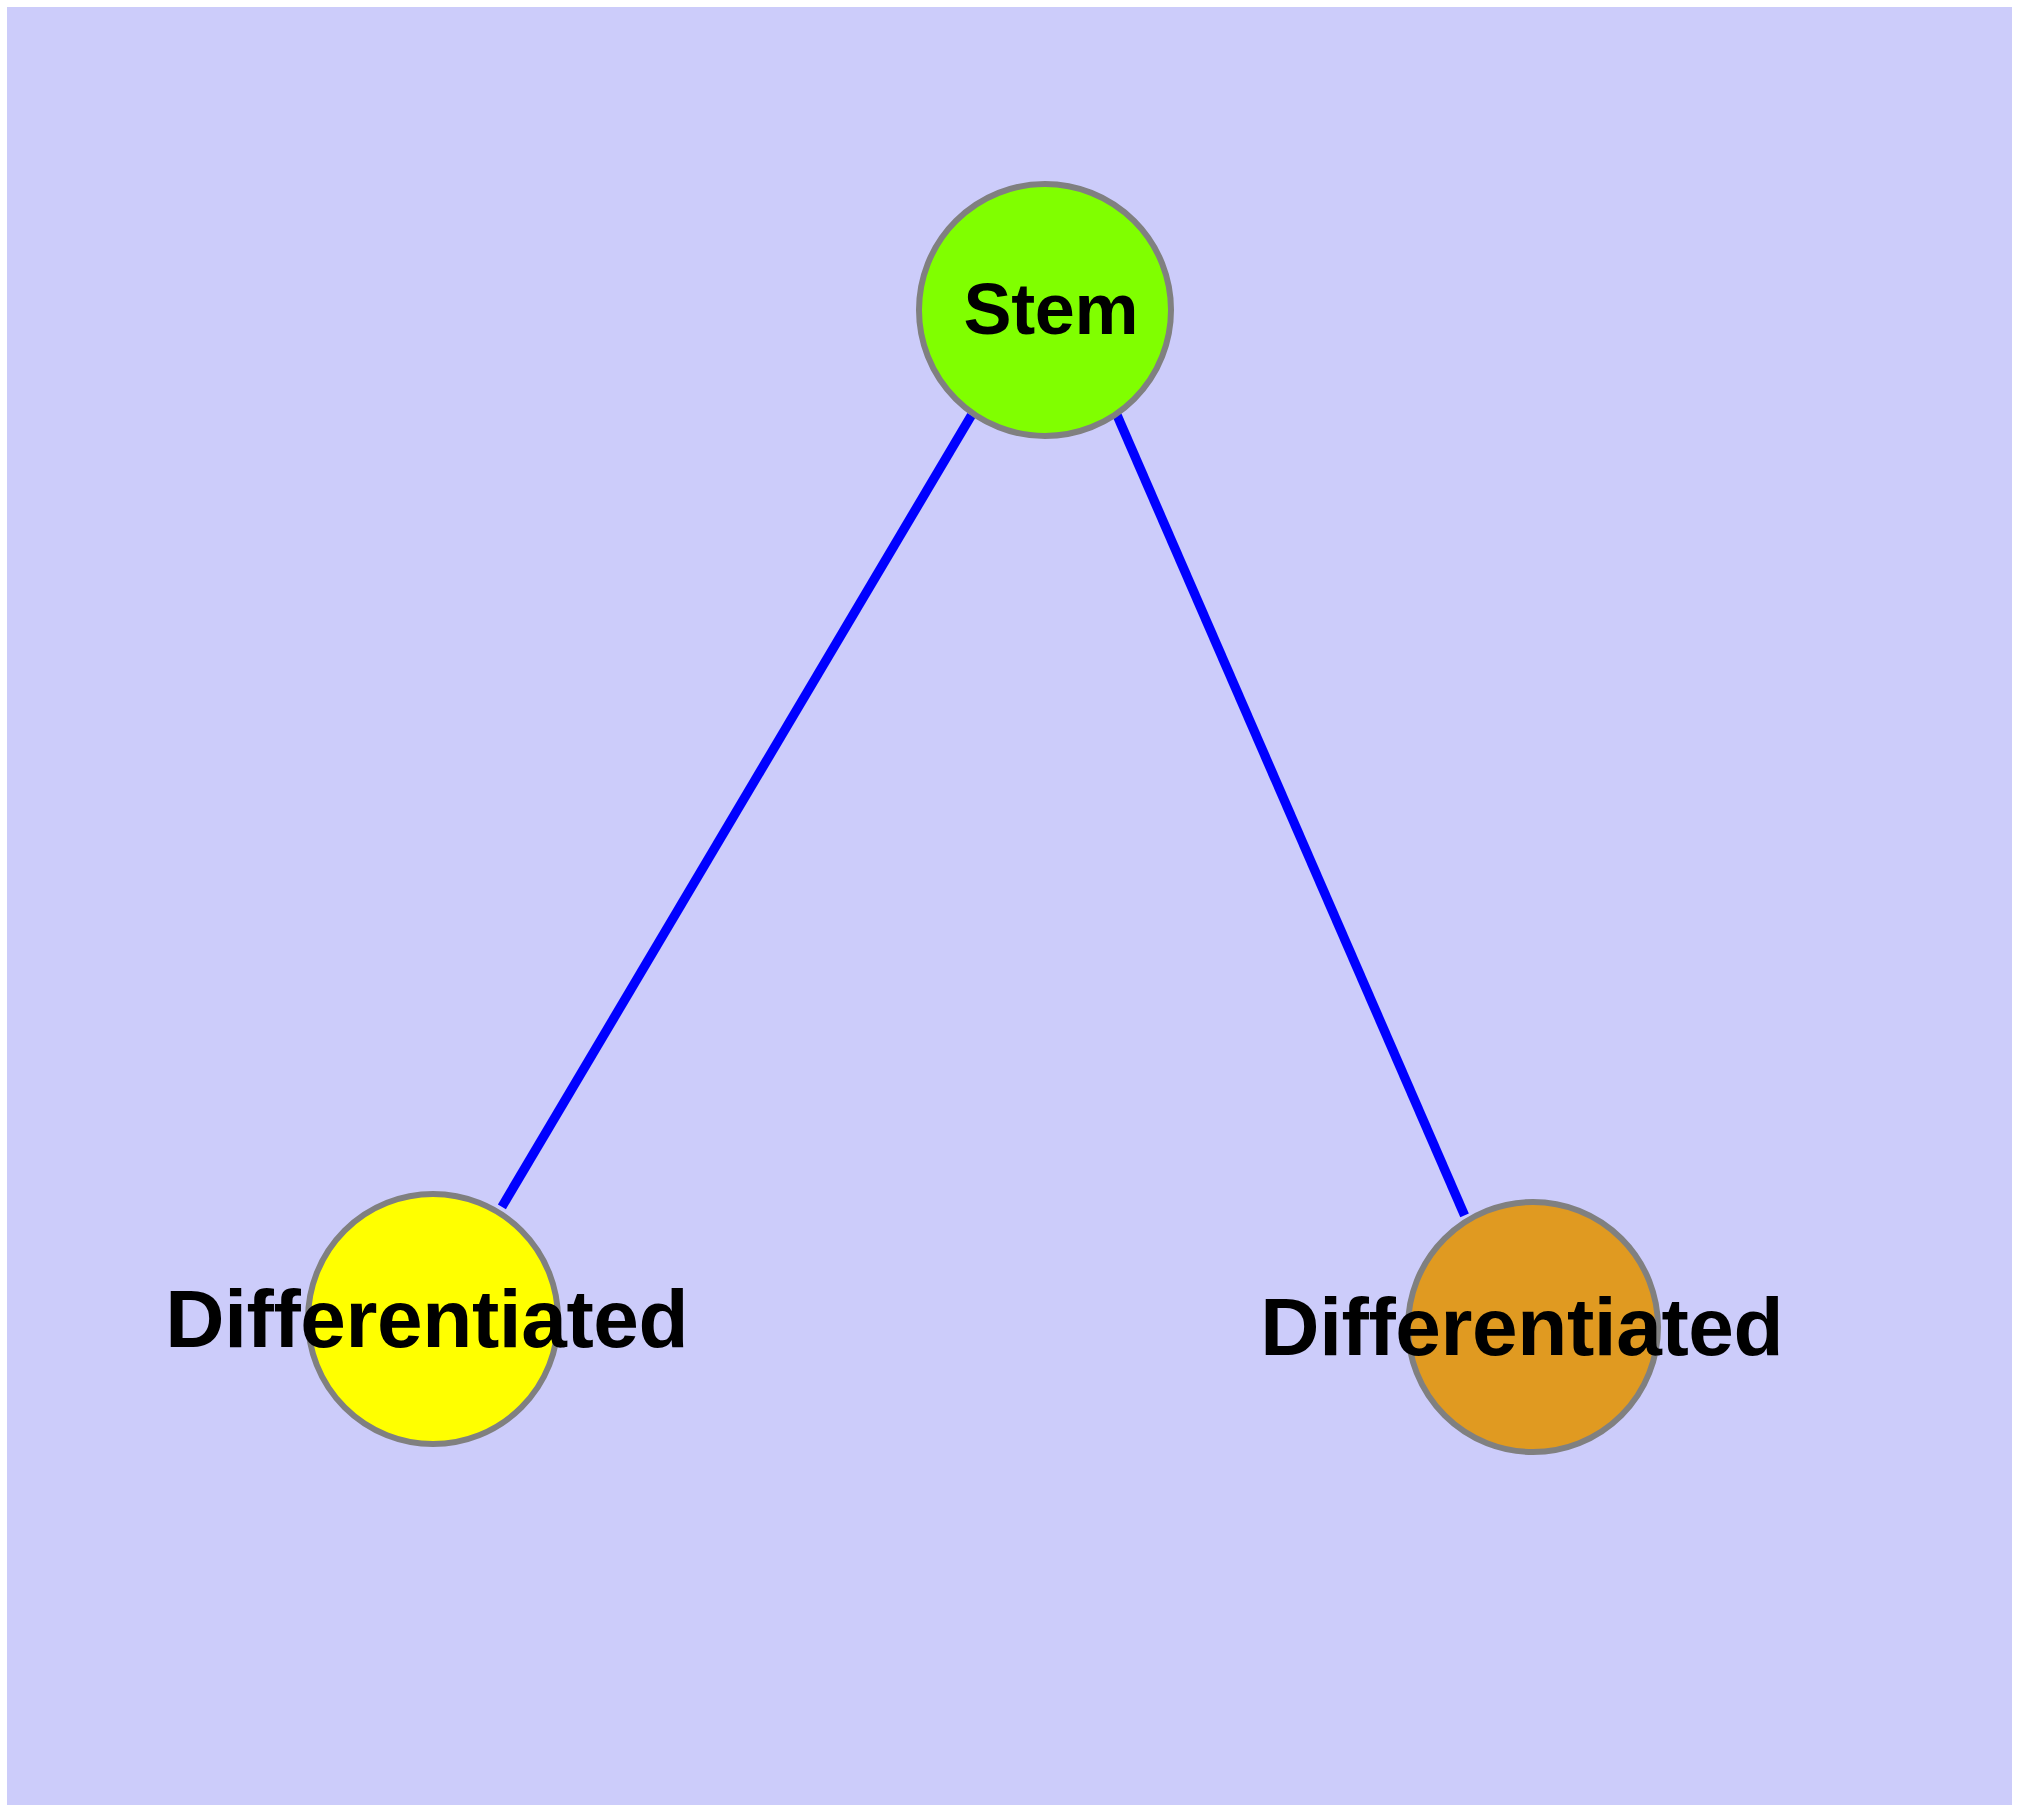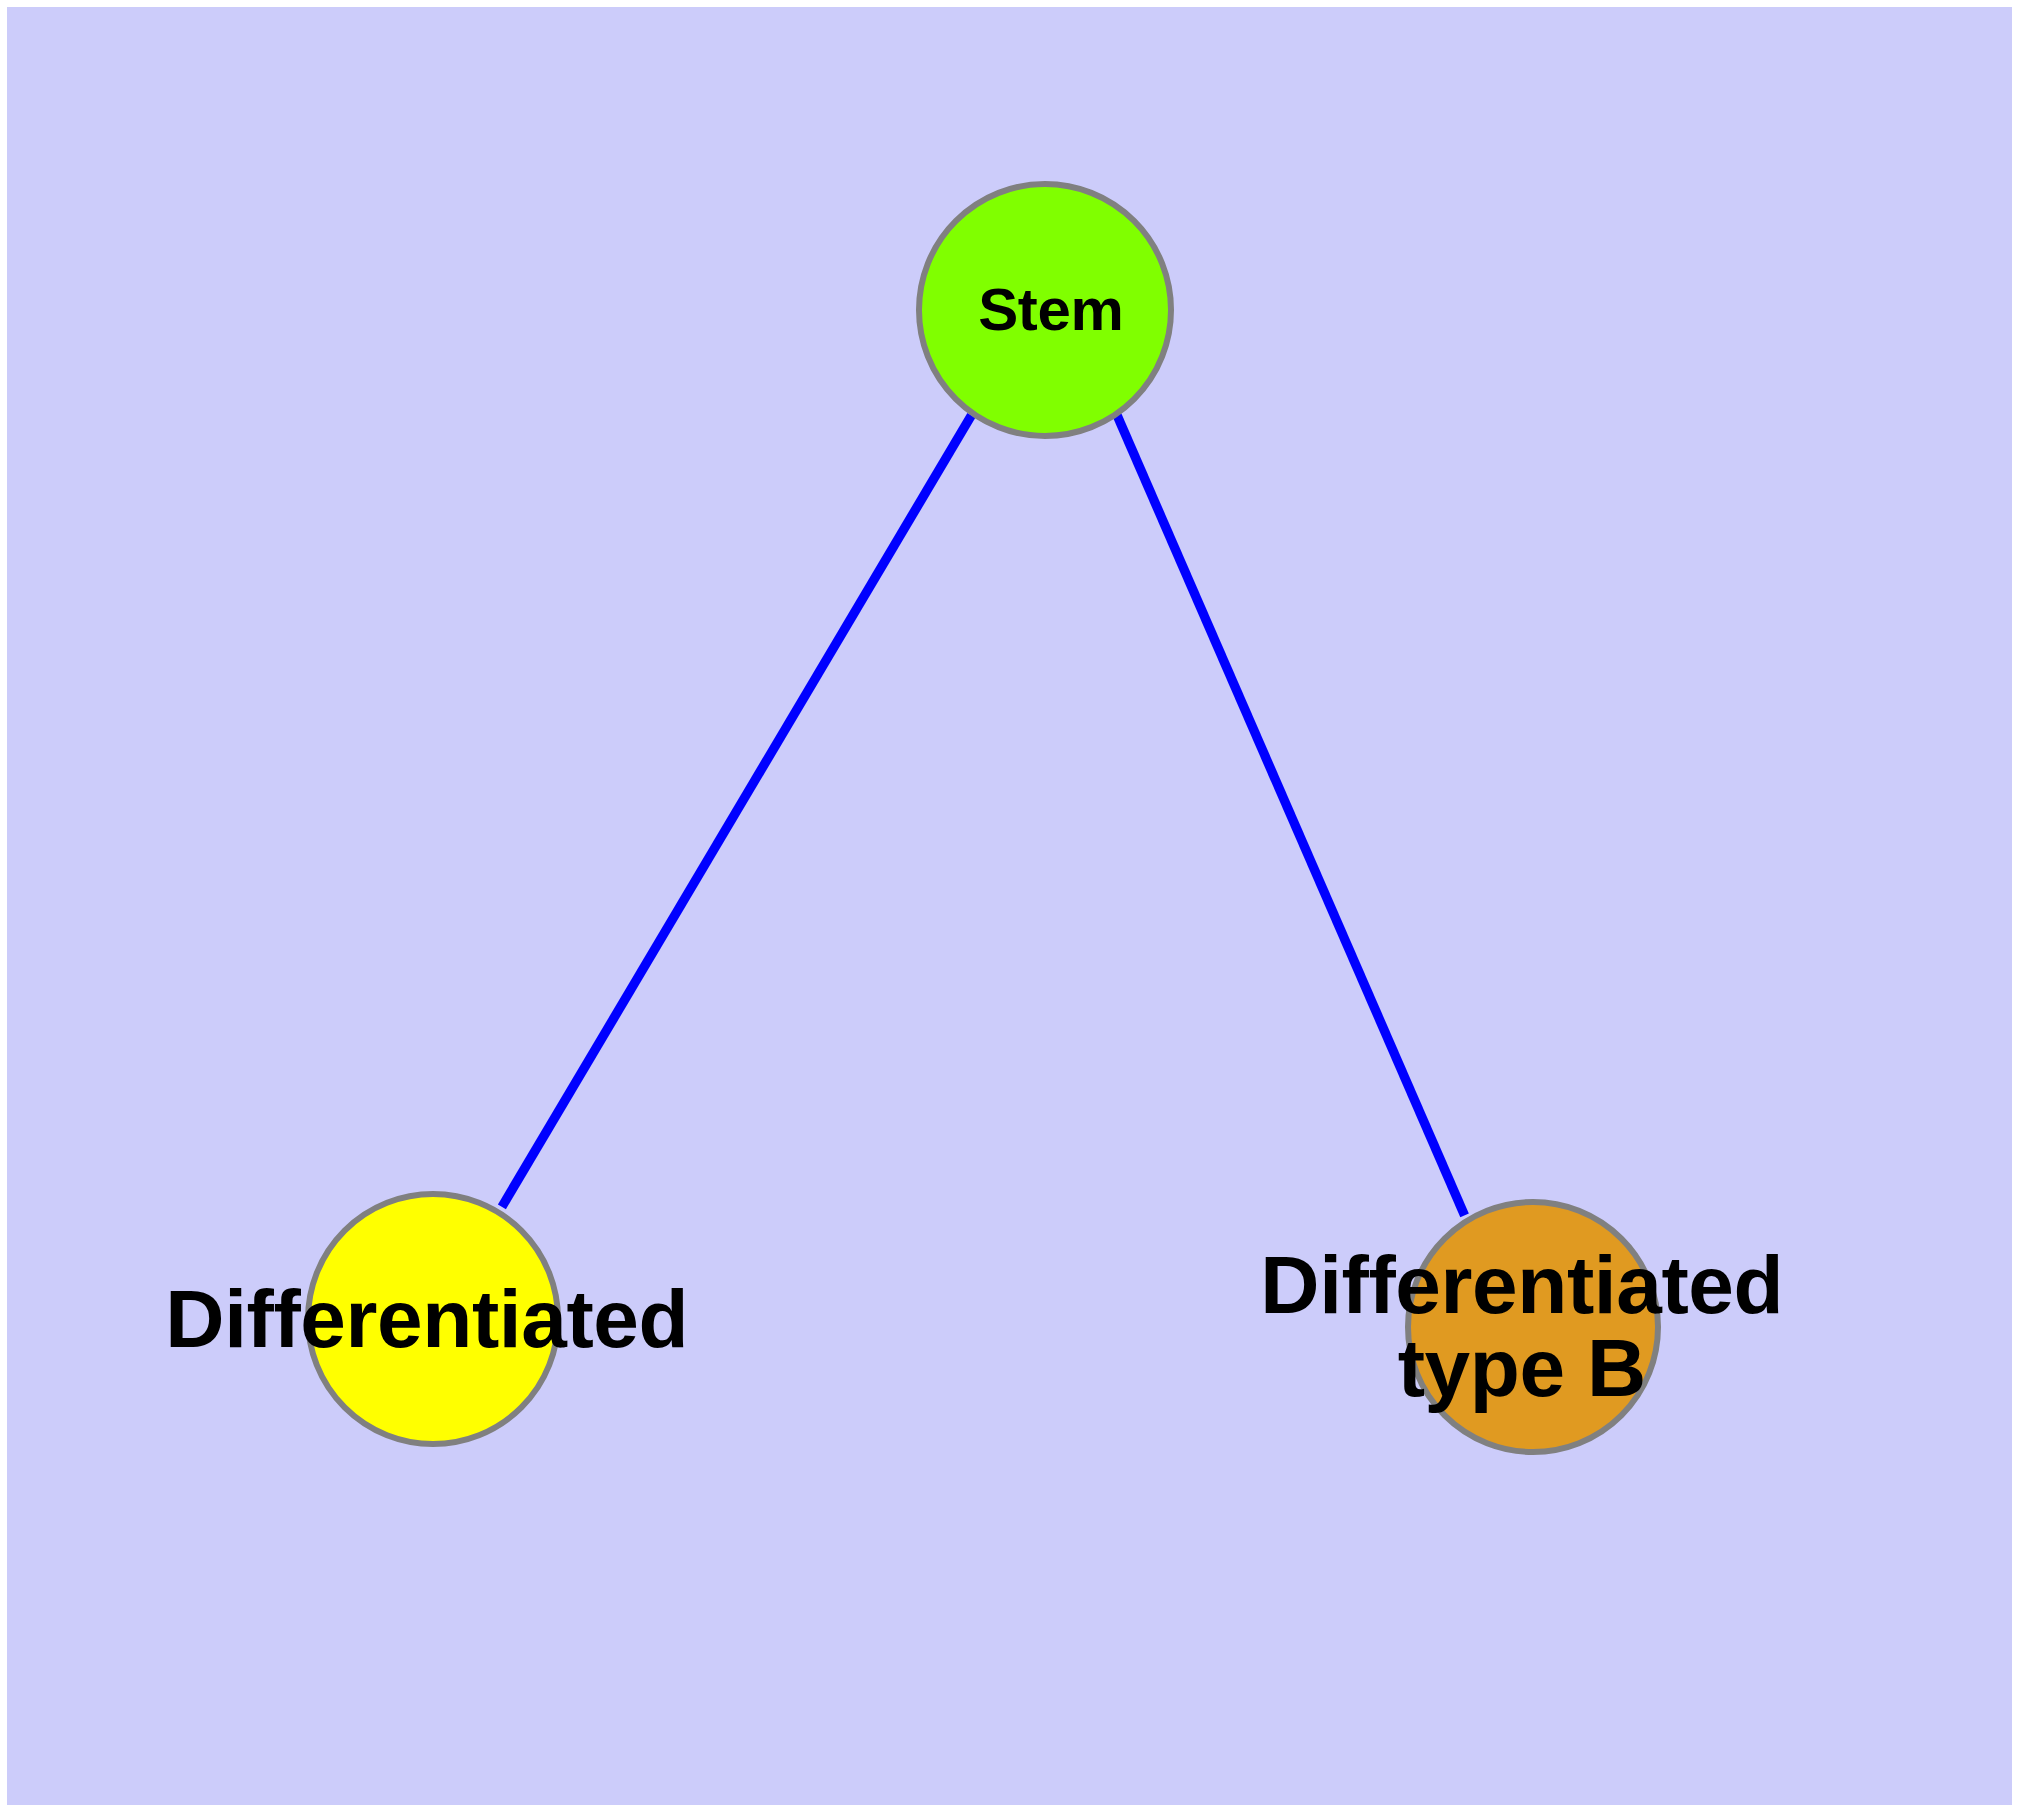--- a/index.html
+++ b/index.html
@@ -47,21 +47,21 @@
   .node-label {
     position: absolute;
     text-align: center;
     color: #000000;
     font-weight: bold;
     font-family: "Liberation Sans", sans-serif;
     white-space: nowrap;
     line-height: 1.02;
     letter-spacing: -0.4px;
   }
-  #label-stem       { font-size: 60px; }
+  #label-stem       { font-size: 72px; }
   #label-diff-a     { font-size: 82px; }
   #label-diff-b     { font-size: 82px; }
 </style>
 </head>
 <body>
 
 <div id="graph-canvas">
   <div id="graph-plot">
 
     <svg id="edge-layer" viewBox="0 0 2366 2122" preserveAspectRatio="none">
@@ -76,18 +76,17 @@
     <div class="graph-node" id="node-diff-b" style="left:1398px; top:1192px; width:256px; height:256px; background:#e09a21;"></div>
 
     <div class="node-label" id="label-stem" style="left:1044px; top:303px; transform:translate(-50%,-50%);">Stem</div>
 
     <div class="node-label" id="label-diff-a" style="left:420px; top:1312px; transform:translate(-50%,-50%);">
       <div>Differentiated</div>
     </div>
 
     <div class="node-label" id="label-diff-b" style="left:1515px; top:1320px; transform:translate(-50%,-50%);">
       <div>Differentiated</div>
-      <div>type B</div>
     </div>
 
   </div>
 </div>
 
 
 </body></html>

